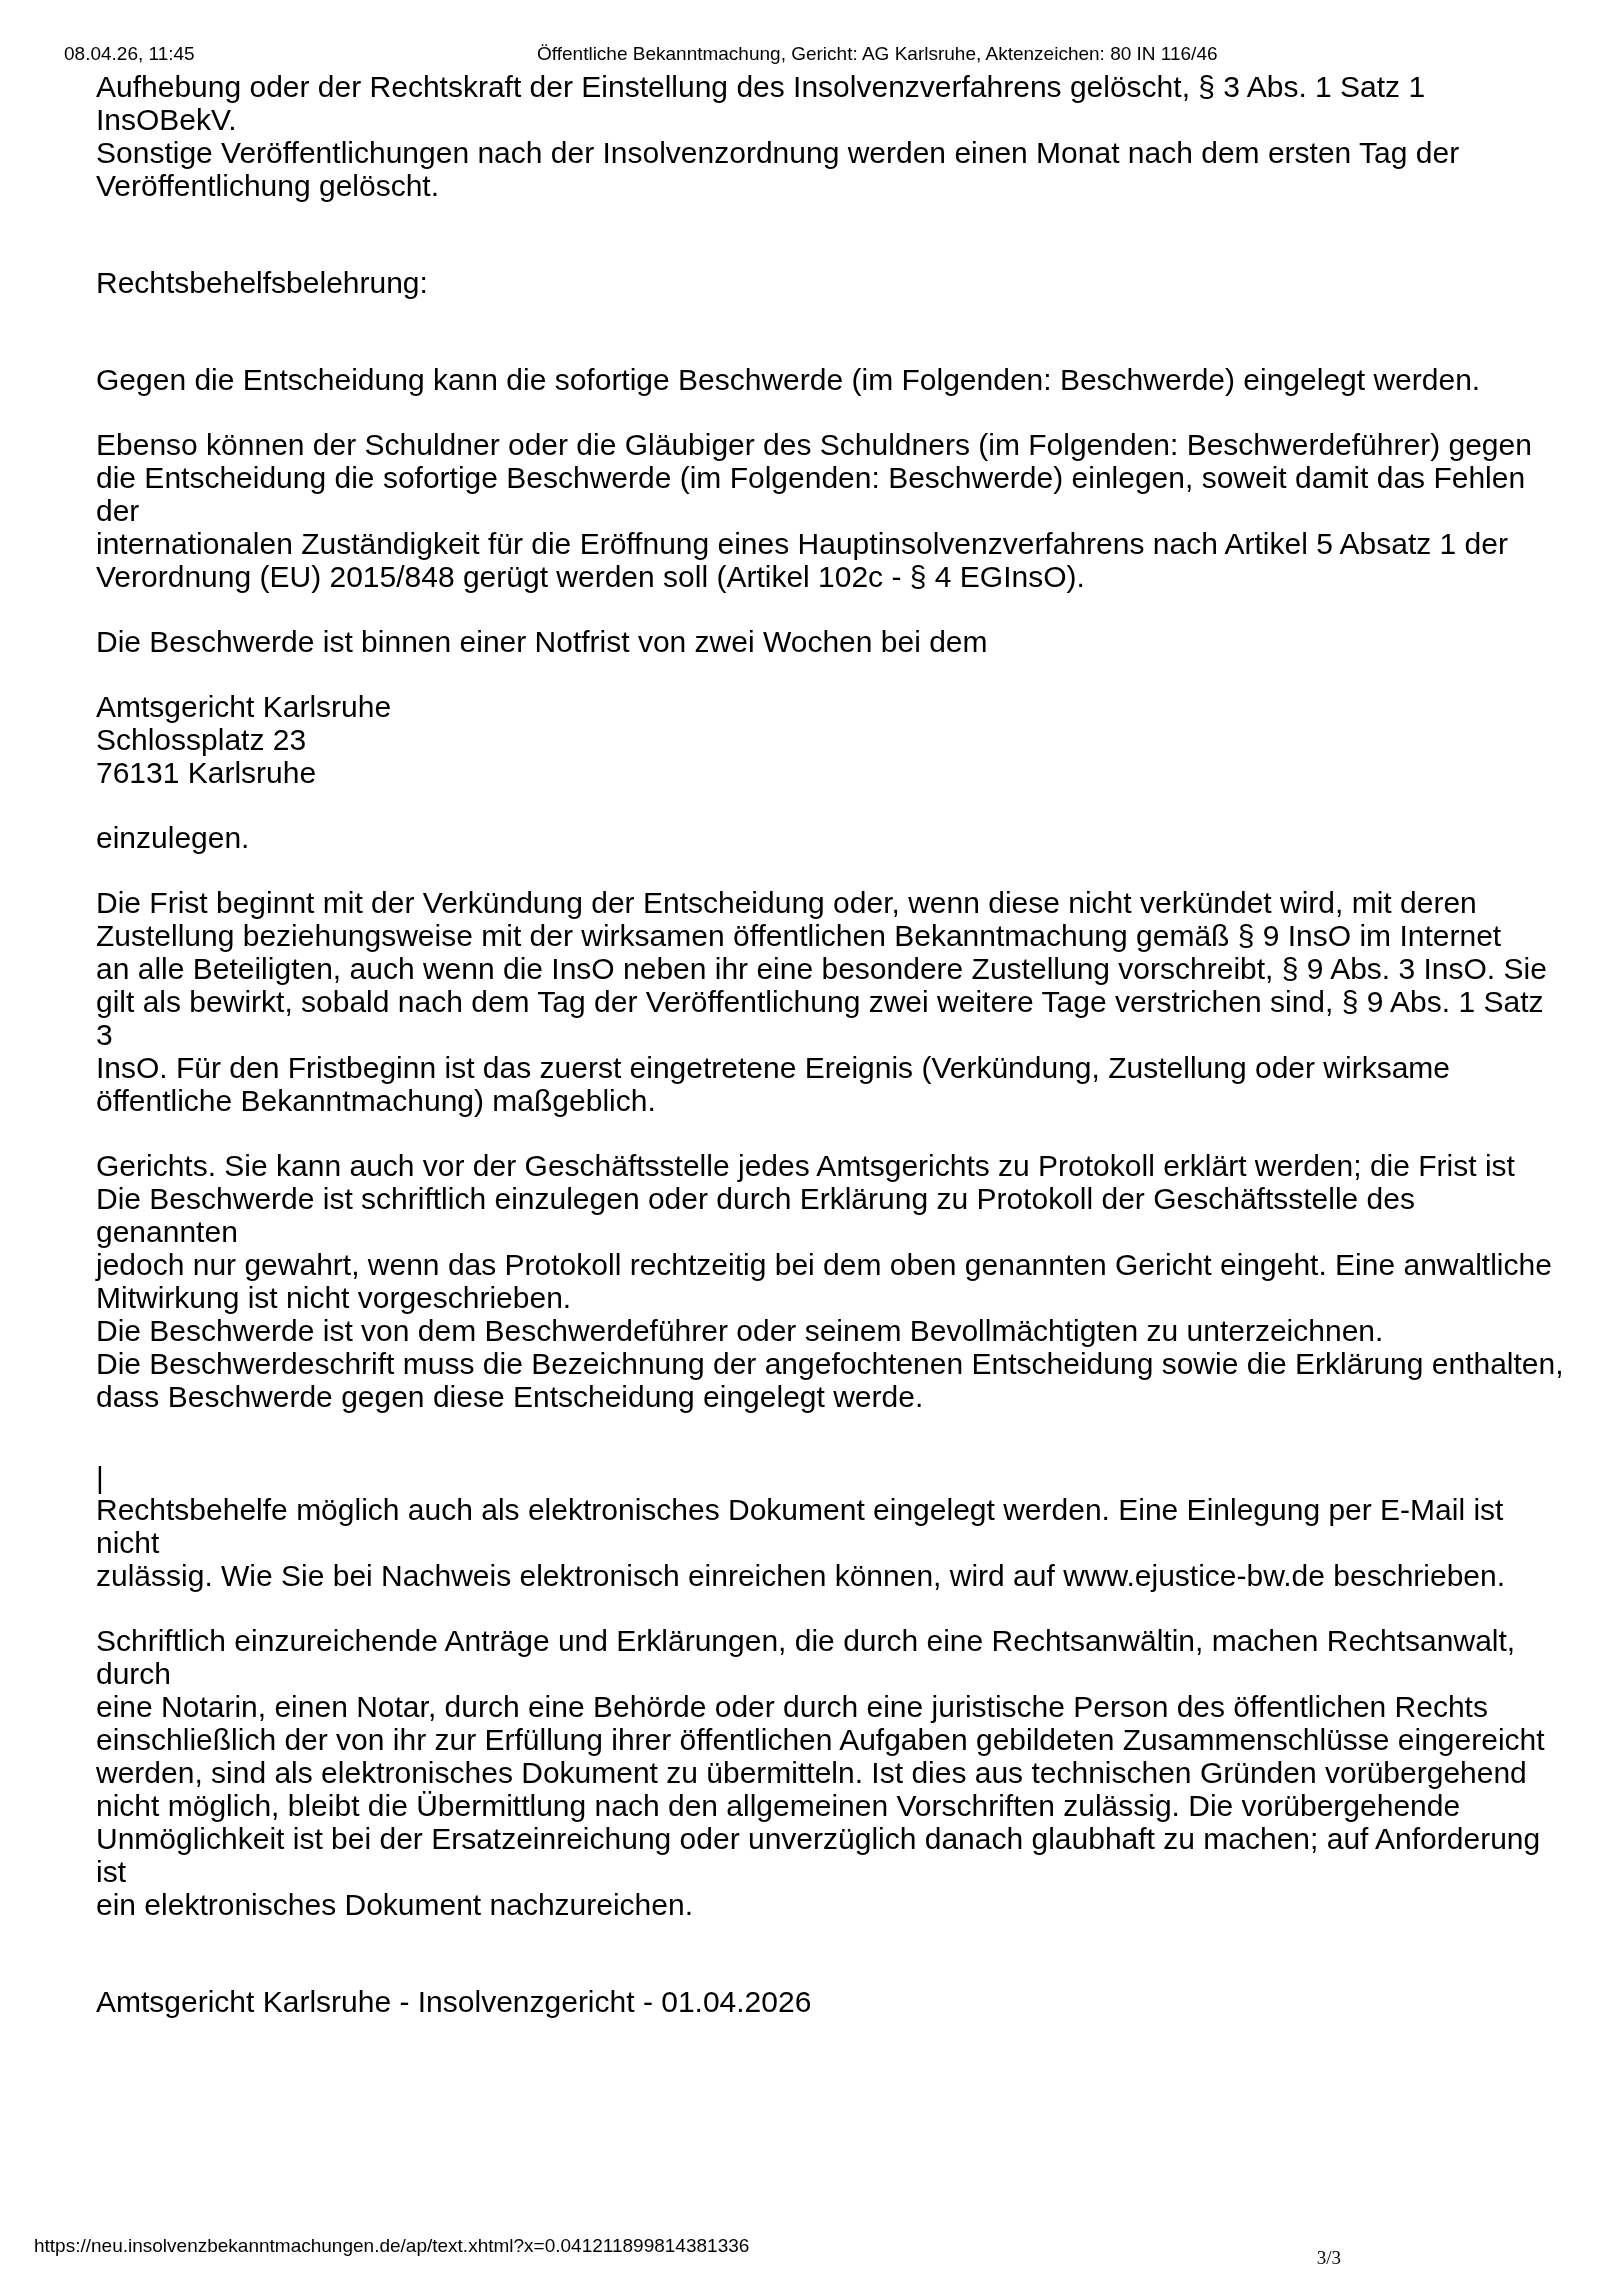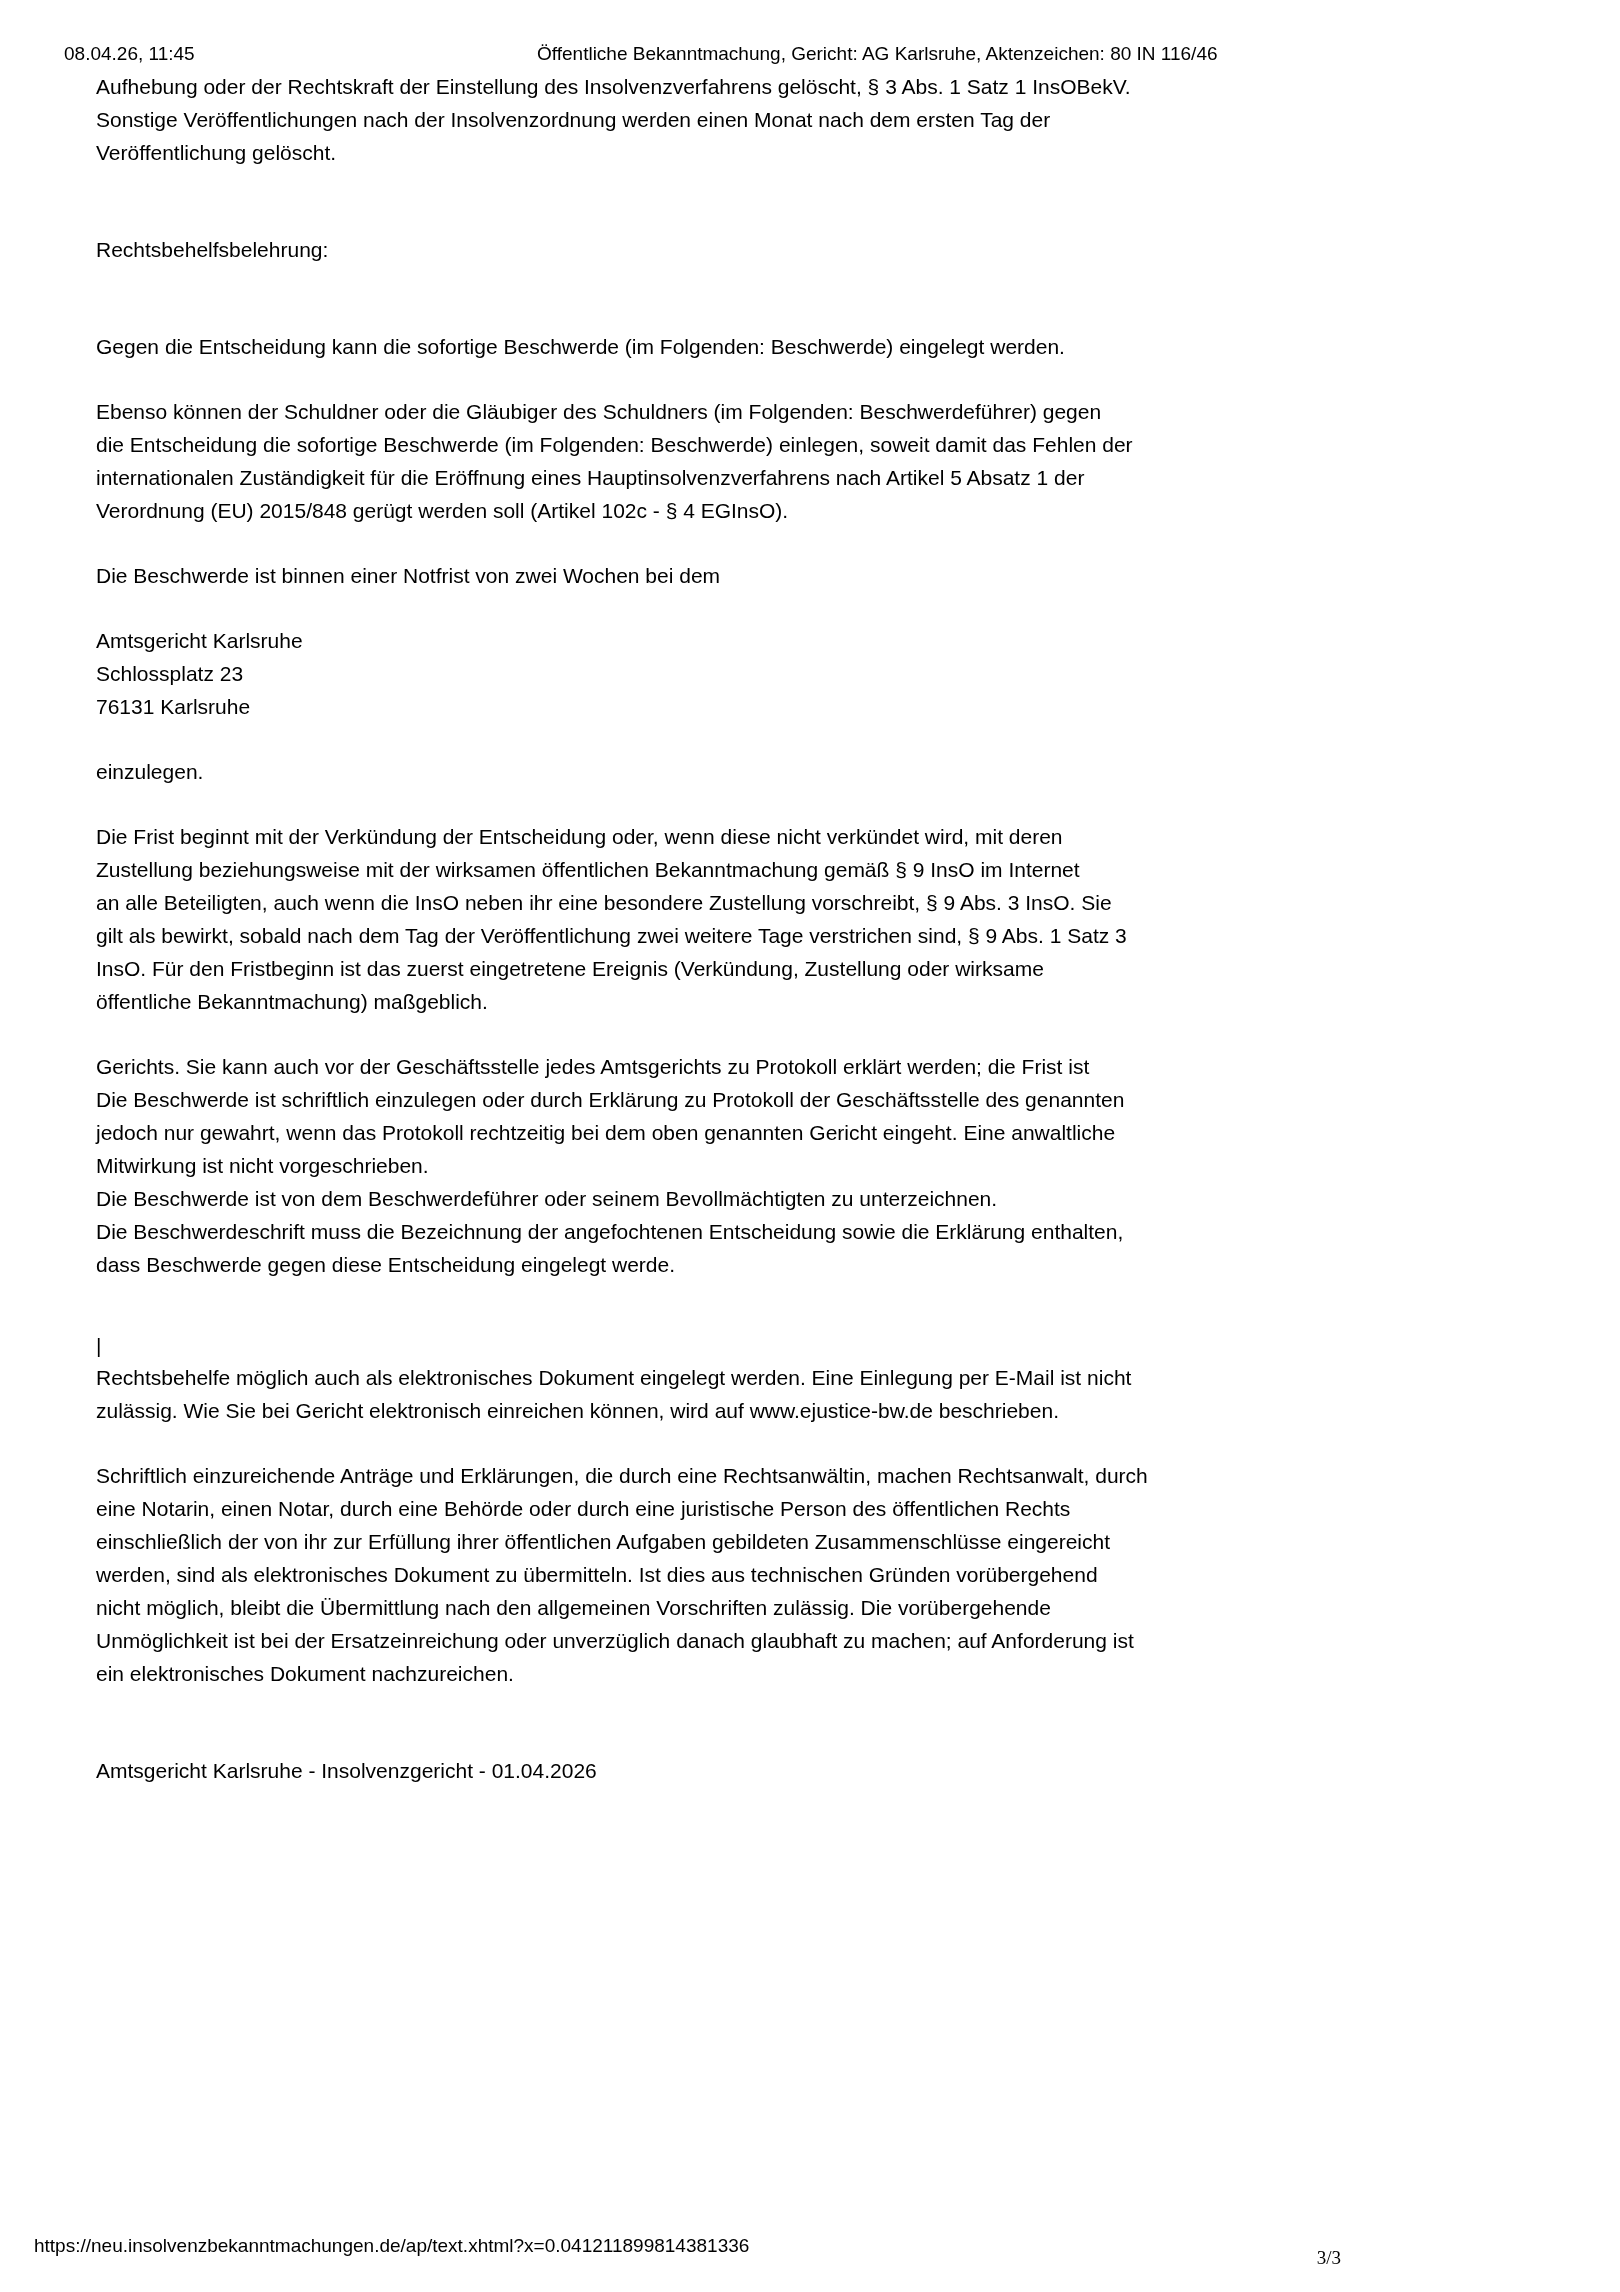--- a/index.html
+++ b/index.html
@@ -11,21 +11,21 @@
     position: absolute; left: 0; width: 1620px; font-size: 19px; line-height: 23px;
   }
   .print-header { top: 42px; }
   .print-footer { top: 2234px; }
   .hdr-left { position: absolute; left: 64px; top: 0; }
   .hdr-center { position: absolute; left: 537px; top: 0; }
   .ftr-left { position: absolute; left: 18px; top: 0; margin-left: 16px; }
   .ftr-right { position: absolute; right: 279px; top: 12px; font-family: Liberation Serif, serif; }
   .content {
     position: absolute; left: 96px; top: 70px; width: 1469px;
-    font-size: 21px; line-height: 33px;
+    font-size: 30px; line-height: 33px;
   }
   .content p { margin: 0; }
   .gap-sm { height: 32px; }
   .gap-md { height: 48px; }
   .gap-lg { height: 64px; }
   .cursor-bar { display: block; height: 32px; }
 </style>
 </head>
 <body>
 
@@ -86,21 +86,21 @@
     <p>Mitwirkung ist nicht vorgeschrieben.</p>
     <p>Die Beschwerde ist von dem Beschwerdeführer oder seinem Bevollmächtigten zu unterzeichnen.</p>
     <p>Die Beschwerdeschrift muss die Bezeichnung der angefochtenen Entscheidung sowie die Erklärung enthalten,</p>
     <p>dass Beschwerde gegen diese Entscheidung eingelegt werde.</p>
   </div>
   <div class="gap-md"></div>
 
   <span class="cursor-bar">|</span>
   <div>
     <p>Rechtsbehelfe möglich auch als elektronisches Dokument eingelegt werden. Eine Einlegung per E-Mail ist nicht</p>
-    <p>zulässig. Wie Sie bei Gericht elektronisch einreichen können, wird auf www.ejustice-bw.de beschrieben.</p>
+    <p>zulässig. Wie Sie bei Nachweis elektronisch einreichen können, wird auf www.ejustice-bw.de beschrieben.</p>
   </div>
   <div class="gap-sm"></div>
 
   <div>
     <p>Schriftlich einzureichende Anträge und Erklärungen, die durch eine Rechtsanwältin, machen Rechtsanwalt, durch</p>
     <p>eine Notarin, einen Notar, durch eine Behörde oder durch eine juristische Person des öffentlichen Rechts</p>
     <p>einschließlich der von ihr zur Erfüllung ihrer öffentlichen Aufgaben gebildeten Zusammenschlüsse eingereicht</p>
     <p>werden, sind als elektronisches Dokument zu übermitteln. Ist dies aus technischen Gründen vorübergehend</p>
     <p>nicht möglich, bleibt die Übermittlung nach den allgemeinen Vorschriften zulässig. Die vorübergehende</p>
     <p>Unmöglichkeit ist bei der Ersatzeinreichung oder unverzüglich danach glaubhaft zu machen; auf Anforderung ist</p>

